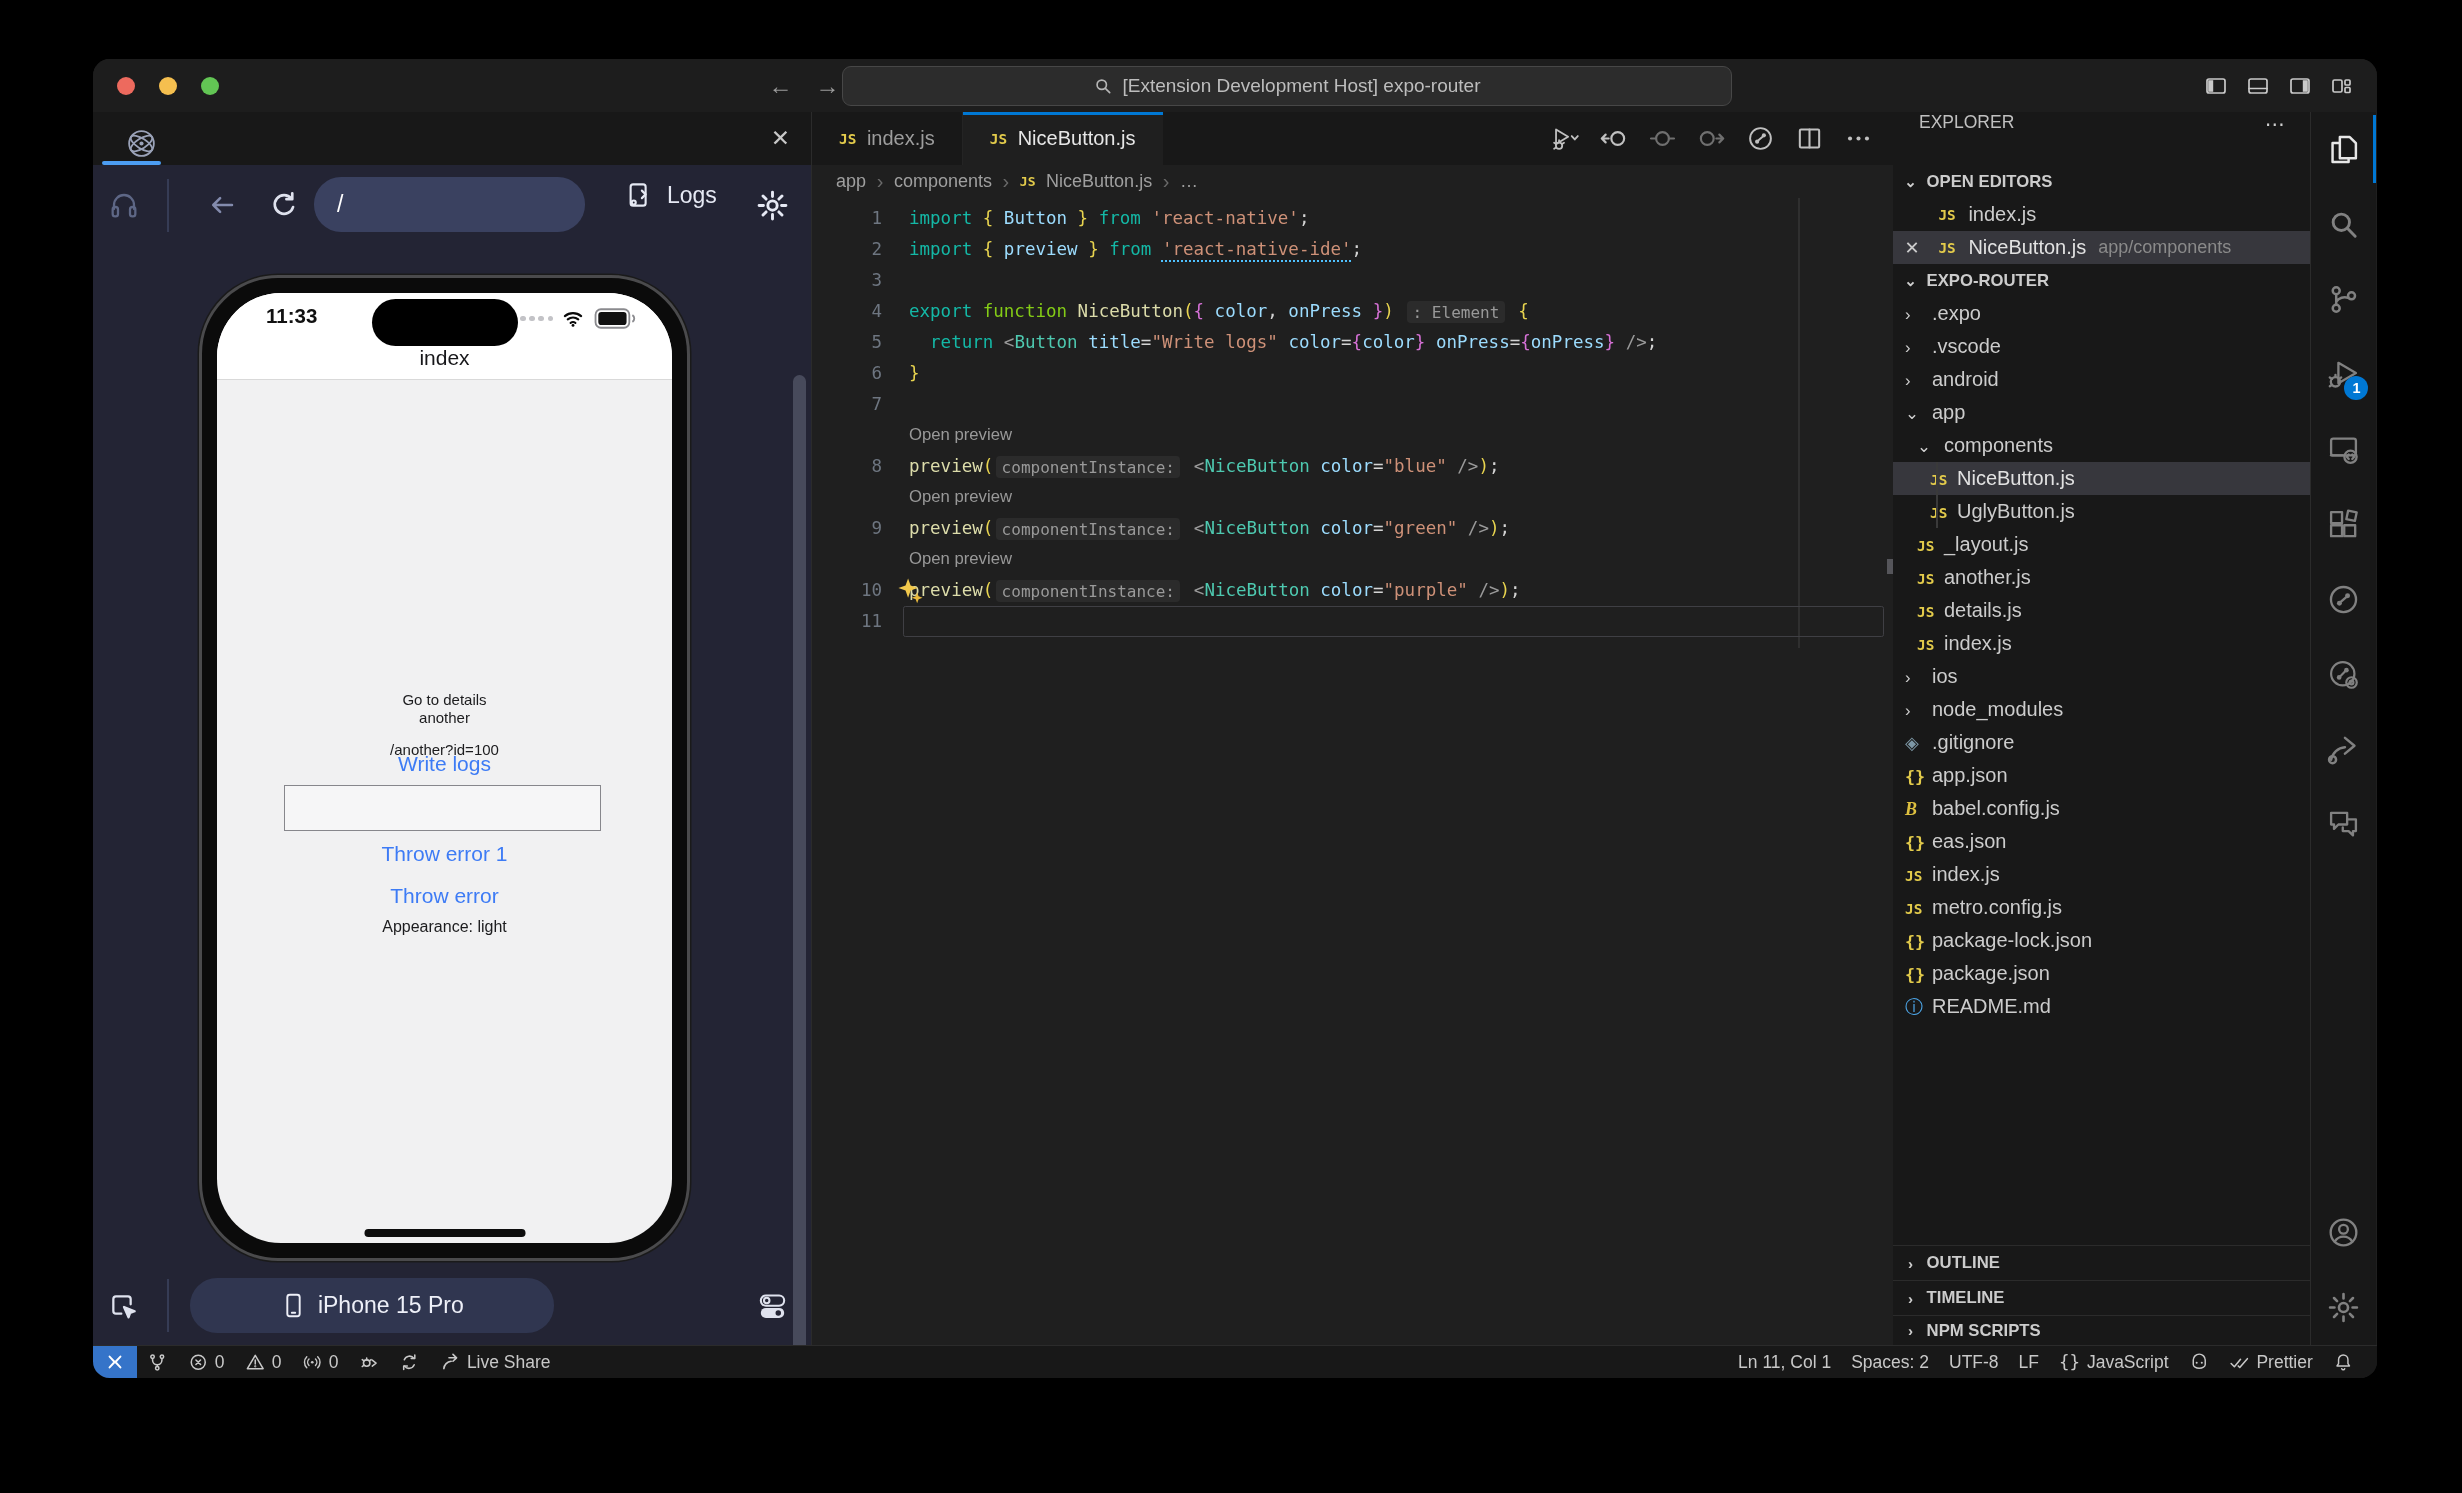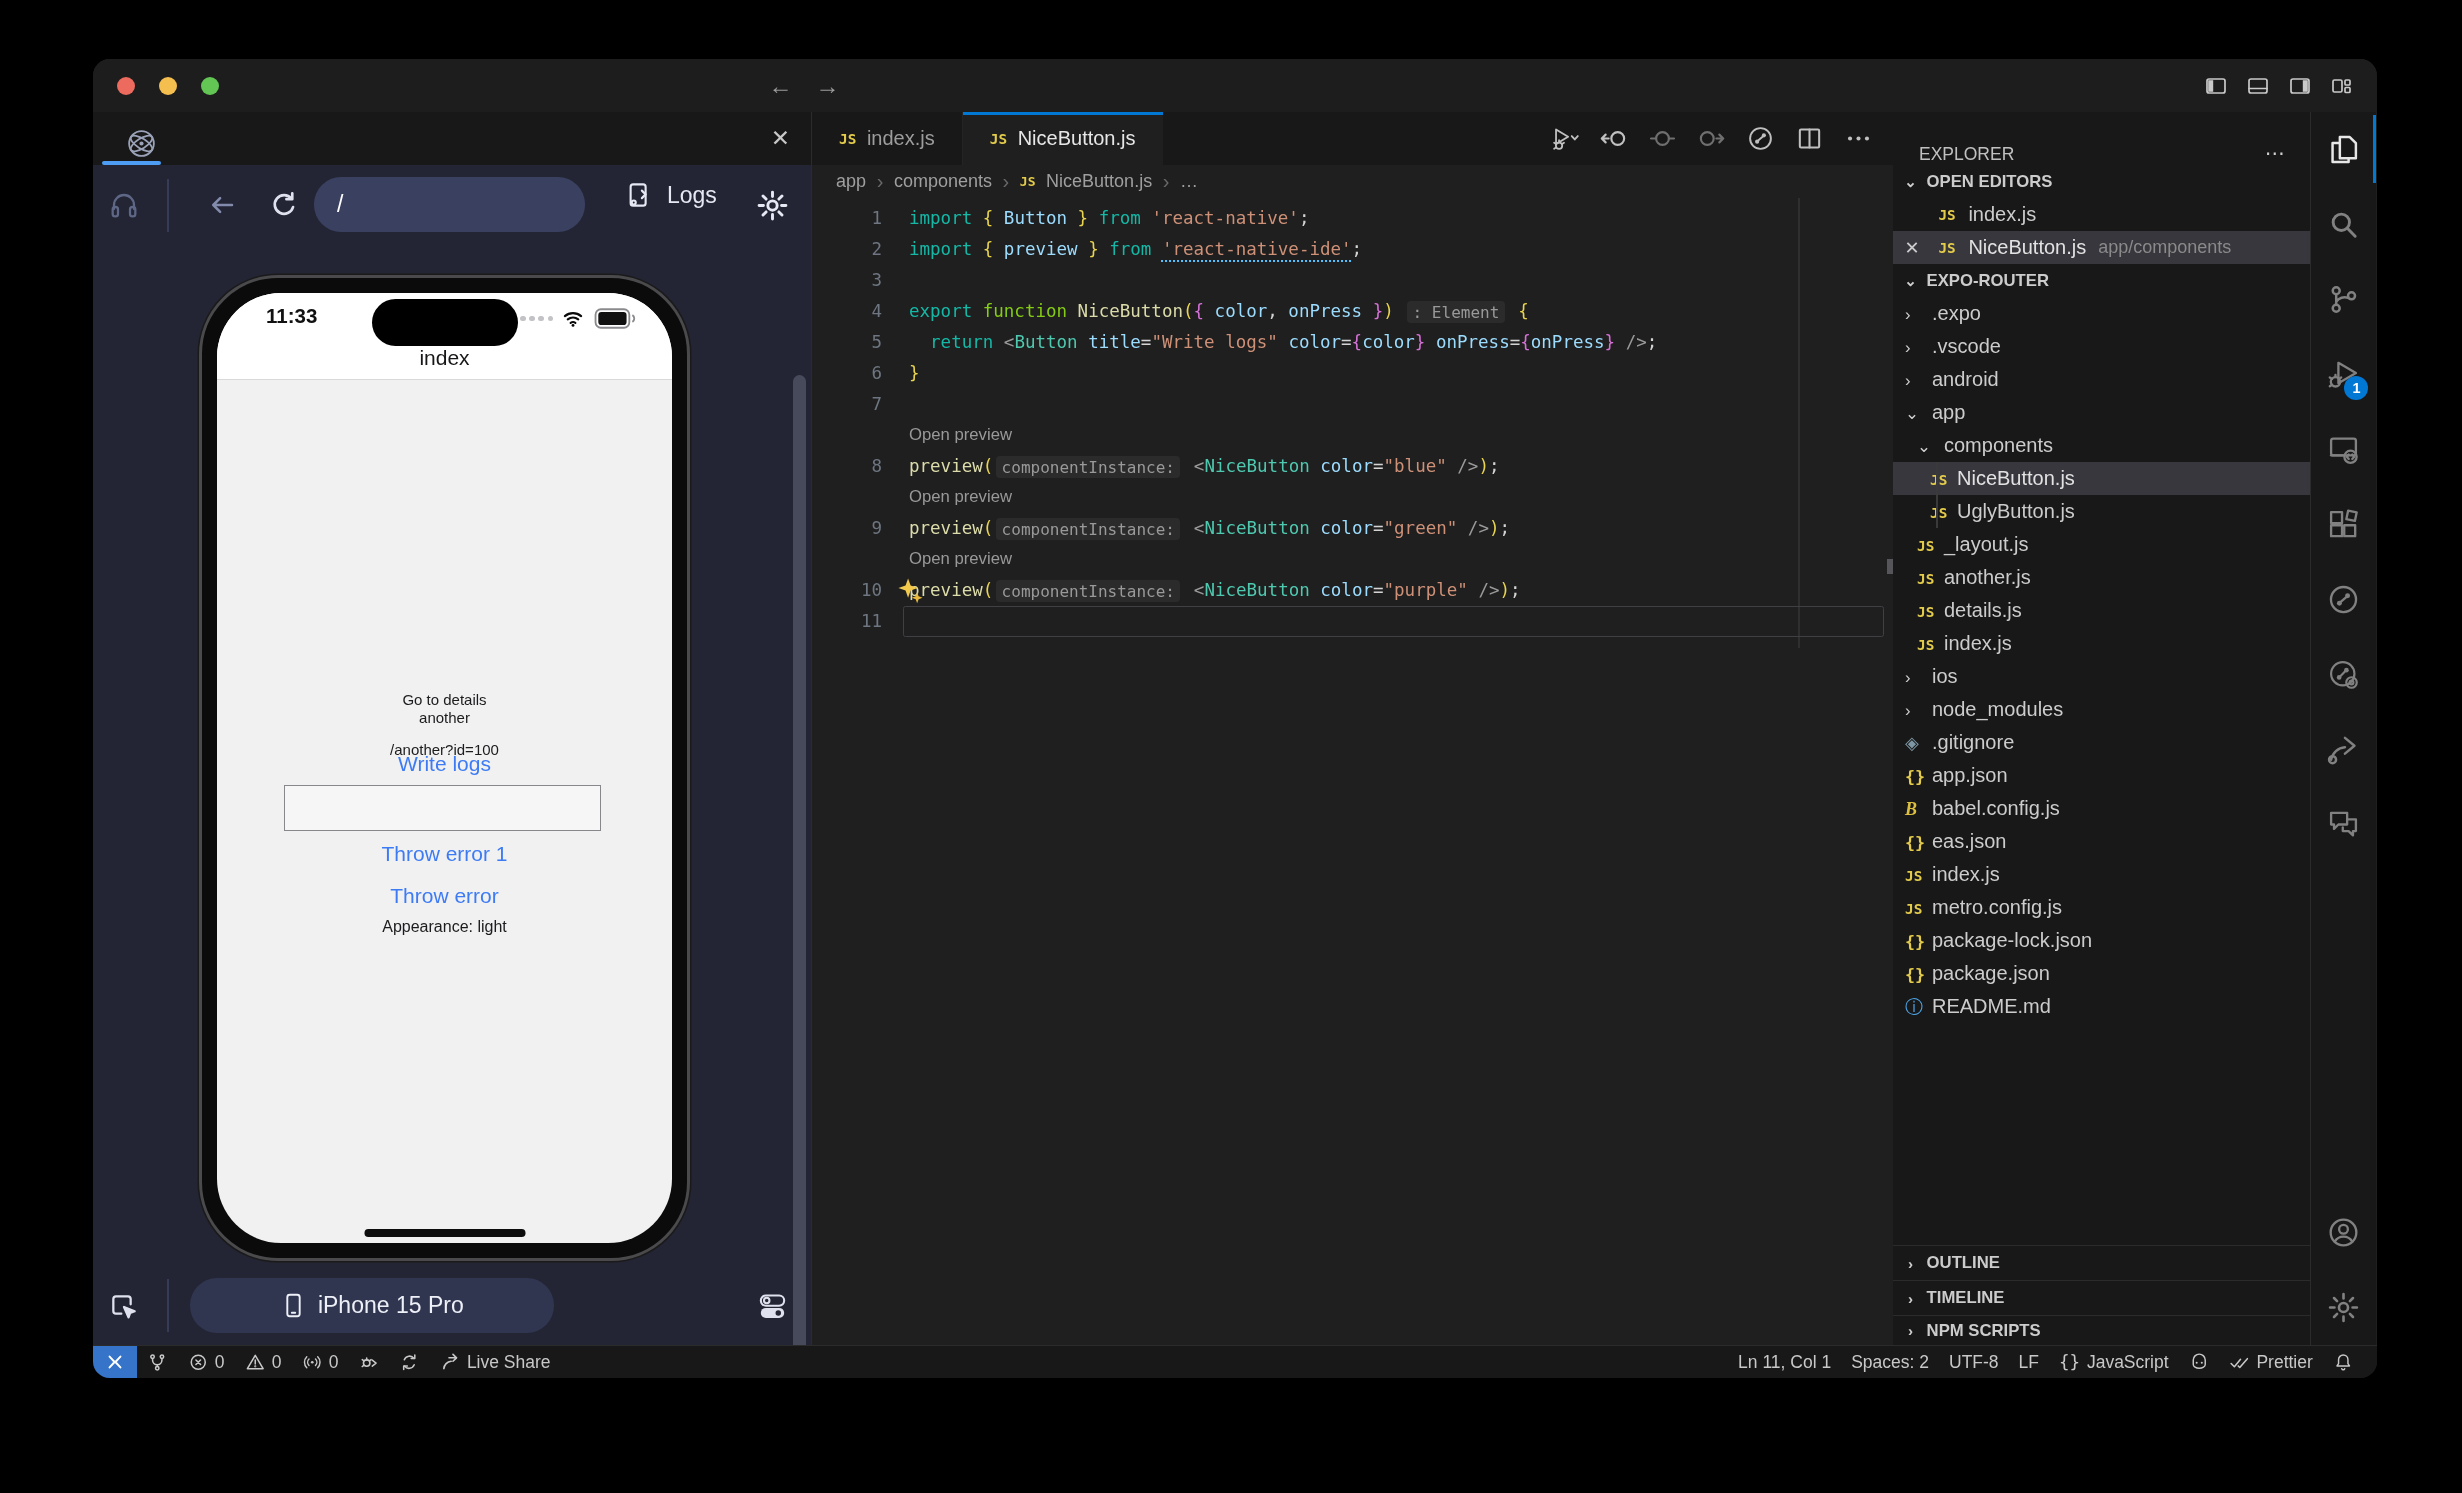--- a/index.html
+++ b/index.html
@@ -88,21 +88,21 @@
   .row.current { outline:1.5px solid #3f3f44; outline-offset:-1.5px; margin-left:91px; width:981px; border-radius:2.3px; }
   .row.current .num { width:-21px; }
   .sparkle { position:absolute; left:84px; top:1.5px; width:29px; height:29px; z-index:3; }
   .tk-k{color:#14b8a6}.tk-kb{color:#84cc16}.tk-f{color:#dcdcaa}.tk-t{color:#4ec9b0}
   .tk-v{color:#9cdcfe}.tk-s{color:#ce9178}
   .tk-su{color:#ce9178; text-decoration:underline dotted #4fc1ff; text-decoration-thickness:1.5px; text-underline-offset:4.6px;}
   .tk-g{color:#e8d44f}.tk-p{color:#d671d6}.tk-d{color:#9a9a9a}.tk-w{color:#d4d4d4}
   .tk-i{color:#999; background:#2b2b2b; border-radius:3.8px; padding:1.5px 5.3px; margin:0 3px; font-size:16px;}
   
   .sidebar { width:418px; background:#181818; border-right:1.5px solid #2b2b2b; position:relative; color:#cccccc; }
-  .sb-title { height:53px; display:flex; align-items:flex-end; padding:0 23px 0 26px; font-size:17.5px; color:#c0c0c0; }
+  .sb-title { height:53px; display:flex; align-items:flex-start; padding:0 23px 0 26px; font-size:17.5px; color:#c0c0c0; }
   .sb-title .more { margin-left:auto; letter-spacing:2.3px; font-size:20px; color:#cfcfcf; }
   .sec-head { height:33px; display:flex; align-items:center; gap:6px; font-size:16.7px; font-weight:bold; color:#cccccc; padding-left:7.6px; }
   .sec-head .chev { font-size:15px; width:20px; text-align:center; color:#cfcfcf; }
   .oe-row { height:33px; display:flex; align-items:center; font-size:20px; padding-left:11.4px; }
   .oe-row .close { width:34px; font-size:18px; color:#cccccc; }
   .oe-row .jsbadge { width:30px; font-size:14.4px; }
   .oe-row .path { color:#8a8a8a; font-size:18px; margin-left:12px; }
   .oe-row.selected { background:#37373d; color:#e2e2e2; }
   .tree-row { height:33px; display:flex; align-items:center; font-size:20px; position:relative; }
   .tree-row.selected { background:#37373d; color:#e2e2e2; }
@@ -142,20 +142,27 @@
   <div class="titlebar">
     <div class="traffic">
       <span style="background:#ed6a5e"></span>
       <span style="background:#f5bf4f"></span>
       <span style="background:#62c554"></span>
     </div>
     <div class="nav-arrows">
       <span class="ar">←</span>
       <span class="ar">→</span>
     </div>
+    <div class="search-pill">
+      <span class="ic" style="width:20px;height:20px;color:#b5b5b5"><svg viewBox="0 0 24 24" fill="none" stroke="currentColor" stroke-width="2" stroke-linecap="round" stroke-linejoin="round">
+            <circle cx="10.5" cy="10.5" r="5.6"></circle>
+            <path d="M14.8 14.8 L20 20"></path>
+          </svg></span>
+      <span>[Extension Development Host] expo-router</span>
+    </div>
     <div class="tb-icons" id="tb-icons">
         <span class="ic"><svg viewBox="0 0 24 24" fill="none" stroke="currentColor" stroke-width="1.7" stroke-linecap="round" stroke-linejoin="round">
             <rect x="3" y="5" width="18" height="14" rx="2"></rect>
             <rect x="4.2" y="6.2" width="5" height="11.6" fill="currentColor" stroke="none"></rect>
           </svg></span>
         <span class="ic"><svg viewBox="0 0 24 24" fill="none" stroke="currentColor" stroke-width="1.7" stroke-linecap="round" stroke-linejoin="round">
             <rect x="3" y="5" width="18" height="14" rx="2"></rect>
             <path d="M3 14.5 h18"></path>
           </svg></span>
         <span class="ic"><svg viewBox="0 0 24 24" fill="none" stroke="currentColor" stroke-width="1.7" stroke-linecap="round" stroke-linejoin="round">

